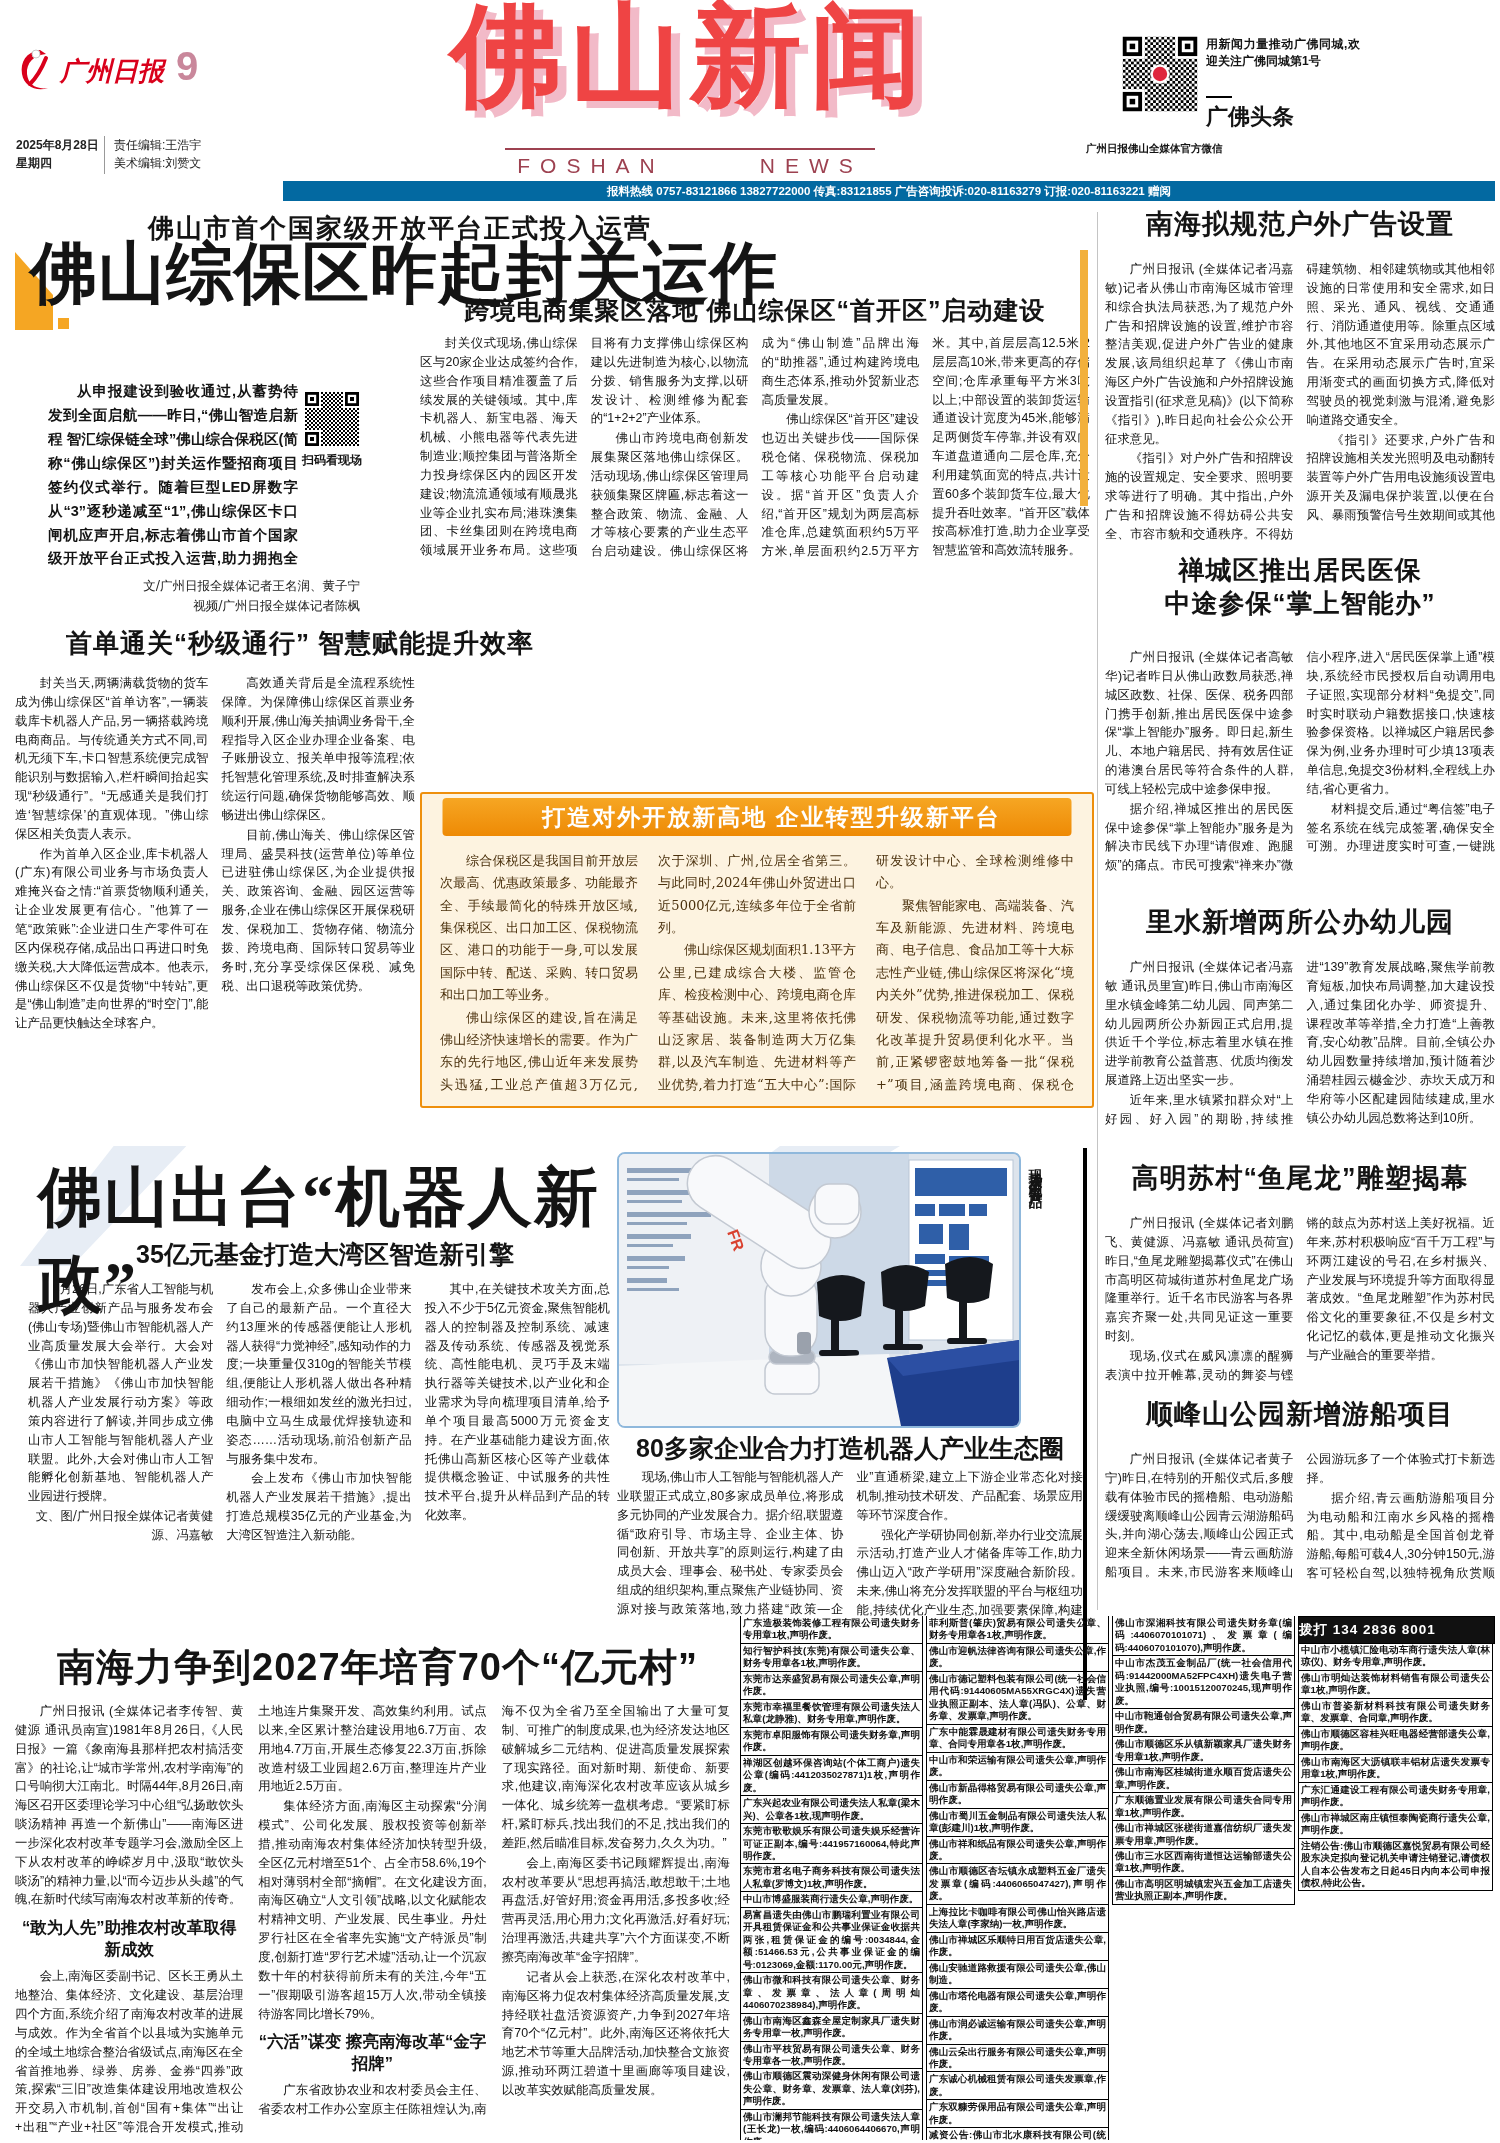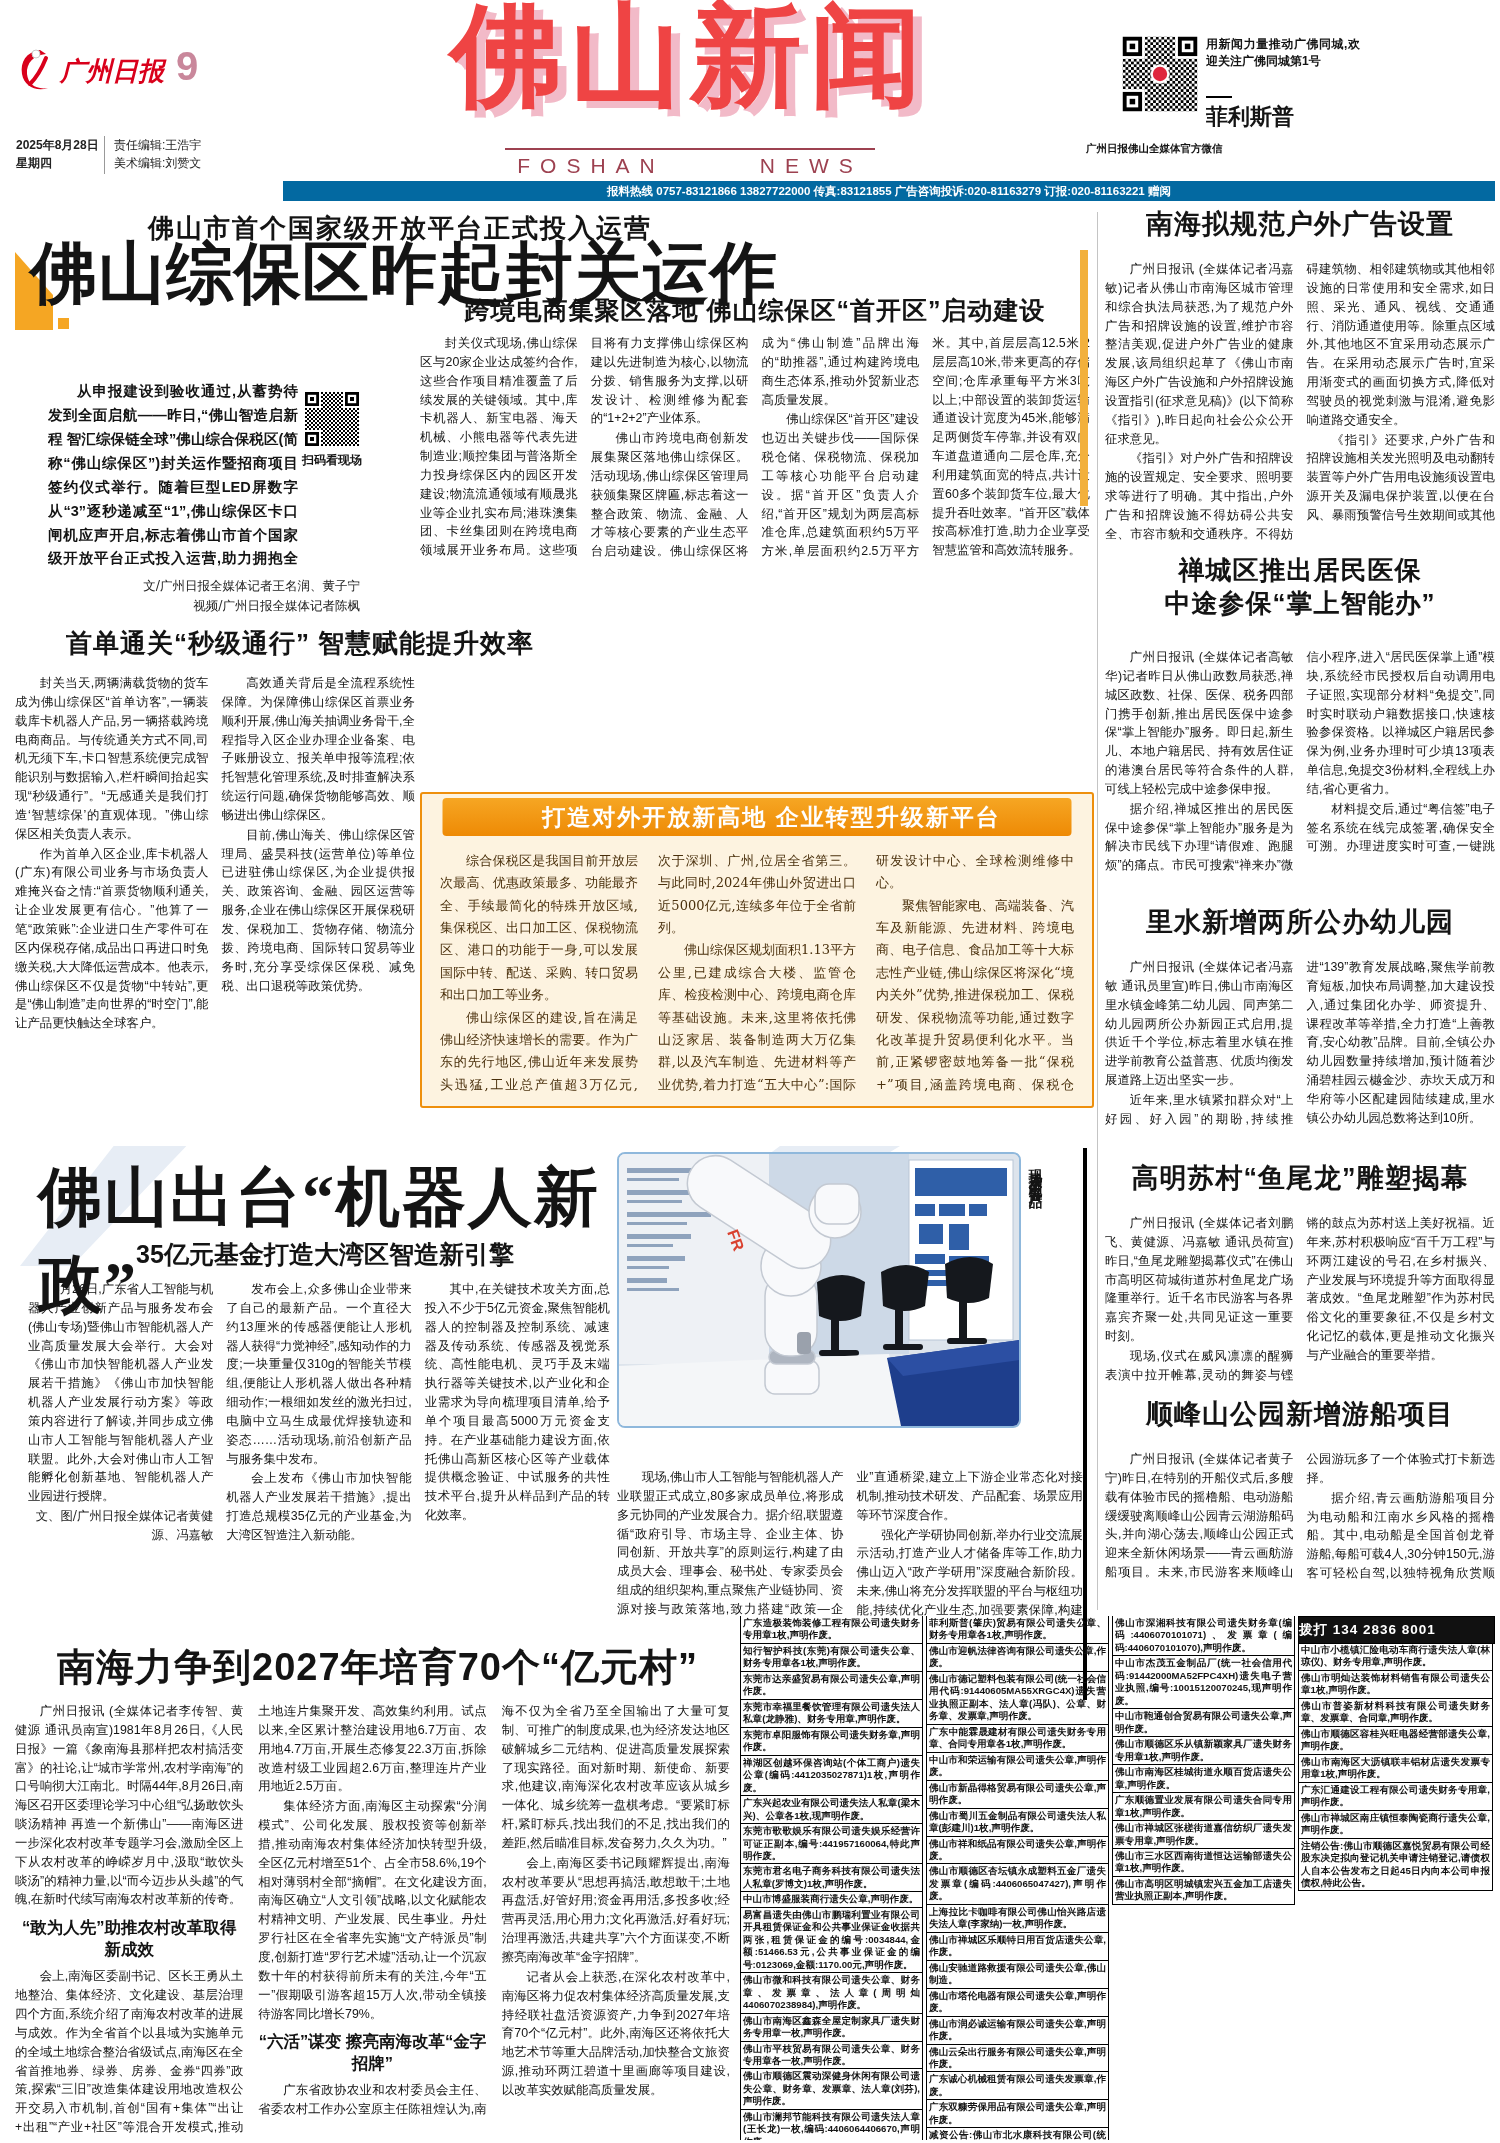--- a/index.html
+++ b/index.html
@@ -104,21 +104,21 @@
       <rect x="23.5" y="3.5" width="2" height="2" fill="#000"></rect>
     <rect x="0" y="20" width="9" height="9" fill="#fff"></rect>
       <rect x="1" y="21" width="7" height="7" fill="#000"></rect>
       <rect x="2.4" y="22.4" width="4.2" height="4.2" fill="#fff"></rect>
       <rect x="3.5" y="23.5" width="2" height="2" fill="#000"></rect>
     <circle cx="14.5" cy="14.5" r="3.4" fill="#fff"></circle>
       <circle cx="14.5" cy="14.5" r="2.6" fill="#d9001b" opacity="0.85"></circle>
   </svg>
   <div class="abs qr-note" style="left:1206px;top:36px;width:154px">用新闻力量推动广佛同城,欢迎关注广佛同城第1号</div>
   <div class="abs" style="left:1206px;top:96px;width:26px;border-top:2px solid #000"></div>
-  <div class="abs qr-brand" style="left:1206px;top:102px">菲利斯普</div>
+  <div class="abs qr-brand" style="left:1206px;top:102px">广佛头条</div>
   <div class="abs qr-cap" style="left:1086px;top:142px">广州日报佛山全媒体官方微信</div>
 
   <div class="abs hotline" style="left:283px;top:181px;width:1212px">报料热线  0757-83121866 13827722000   传真:83121855   广告咨询投诉:020-81163279   订报:020-81163221   赠阅</div>
 
   <div class="abs deco-orange" style="left:15px;top:252px;width:38px;height:78px;clip-path:polygon(0 0,100% 55%,100% 100%,0 100%)"></div>
   <div class="abs deco-orange" style="left:58px;top:318px;width:11px;height:11px"></div>
   <div class="abs kicker ctr" style="left:60px;top:211px;width:680px">佛山市首个国家级开放平台正式投入运营</div>
   <div class="abs bighead ctr" style="left:30px;top:238px;width:740px">佛山综保区昨起封关运作</div>
 
   <div class="abs intro clip" style="left:48px;top:380px;width:250px;height:192px">
@@ -280,20 +280,21 @@
         <rect x="60" y="30" width="160" height="56" rx="28" transform="rotate(33 140 58)"></rect>
         <circle cx="216" cy="58" r="26"></circle>
         <rect x="196" y="30" width="44" height="40" rx="14"></rect>
       </g>
       <rect x="178" y="178" width="14" height="22" rx="4" fill="#9aa1ac"></rect>
       <text x="108" y="78" transform="rotate(70 108 78)" font-size="16" font-weight="bold" fill="#d9412f" font-family="Liberation Sans,sans-serif">FR</text>
     </svg>
   </div>
   <div class="abs vcap" style="left:1026px;top:1158px;height:262px">现场展示的机器人产品。</div>
 
+  <div class="abs robot-sub ctr" style="left:617px;top:1432px;width:466px">80多家企业合力打造机器人产业生态圈</div>
   <div class="abs body-text cols2 clip" style="left:617px;top:1468px;width:466px;height:162px">
       <p>现场,佛山市人工智能与智能机器人产业联盟正式成立,80多家成员单位,将形成多元协同的产业发展合力。据介绍,联盟遵循“政府引导、市场主导、企业主体、协同创新、开放共享”的原则运行,构建了由成员大会、理事会、秘书处、专家委员会组成的组织架构,重点聚焦产业链协同、资源对接与政策落地,致力搭建“政策—企业”直通桥梁,建立上下游企业常态化对接机制,推动技术研发、产品配套、场景应用等环节深度合作。</p>
       <p>强化产学研协同创新,举办行业交流展示活动,打造产业人才储备库等工作,助力佛山迈入“政产学研用”深度融合新阶段。未来,佛山将充分发挥联盟的平台与枢纽功能,持续优化产业生态,加强要素保障,构建一流营商环境,全力推动智能机器人产业做大做强,打造具有全国影响力的智能机器人产业发展高地。</p>
     </div>
 
   <div class="abs rule" style="left:1083px;top:1148px;width:4px;height:552px"></div>
 
   <div class="abs vill-head ctr" style="left:20px;top:1642px;width:715px">南海力争到2027年培育70个“亿元村”</div>
   <div class="abs body-text vill-body clip" style="left:15px;top:1702px;width:715px;height:436px">
     <div>

